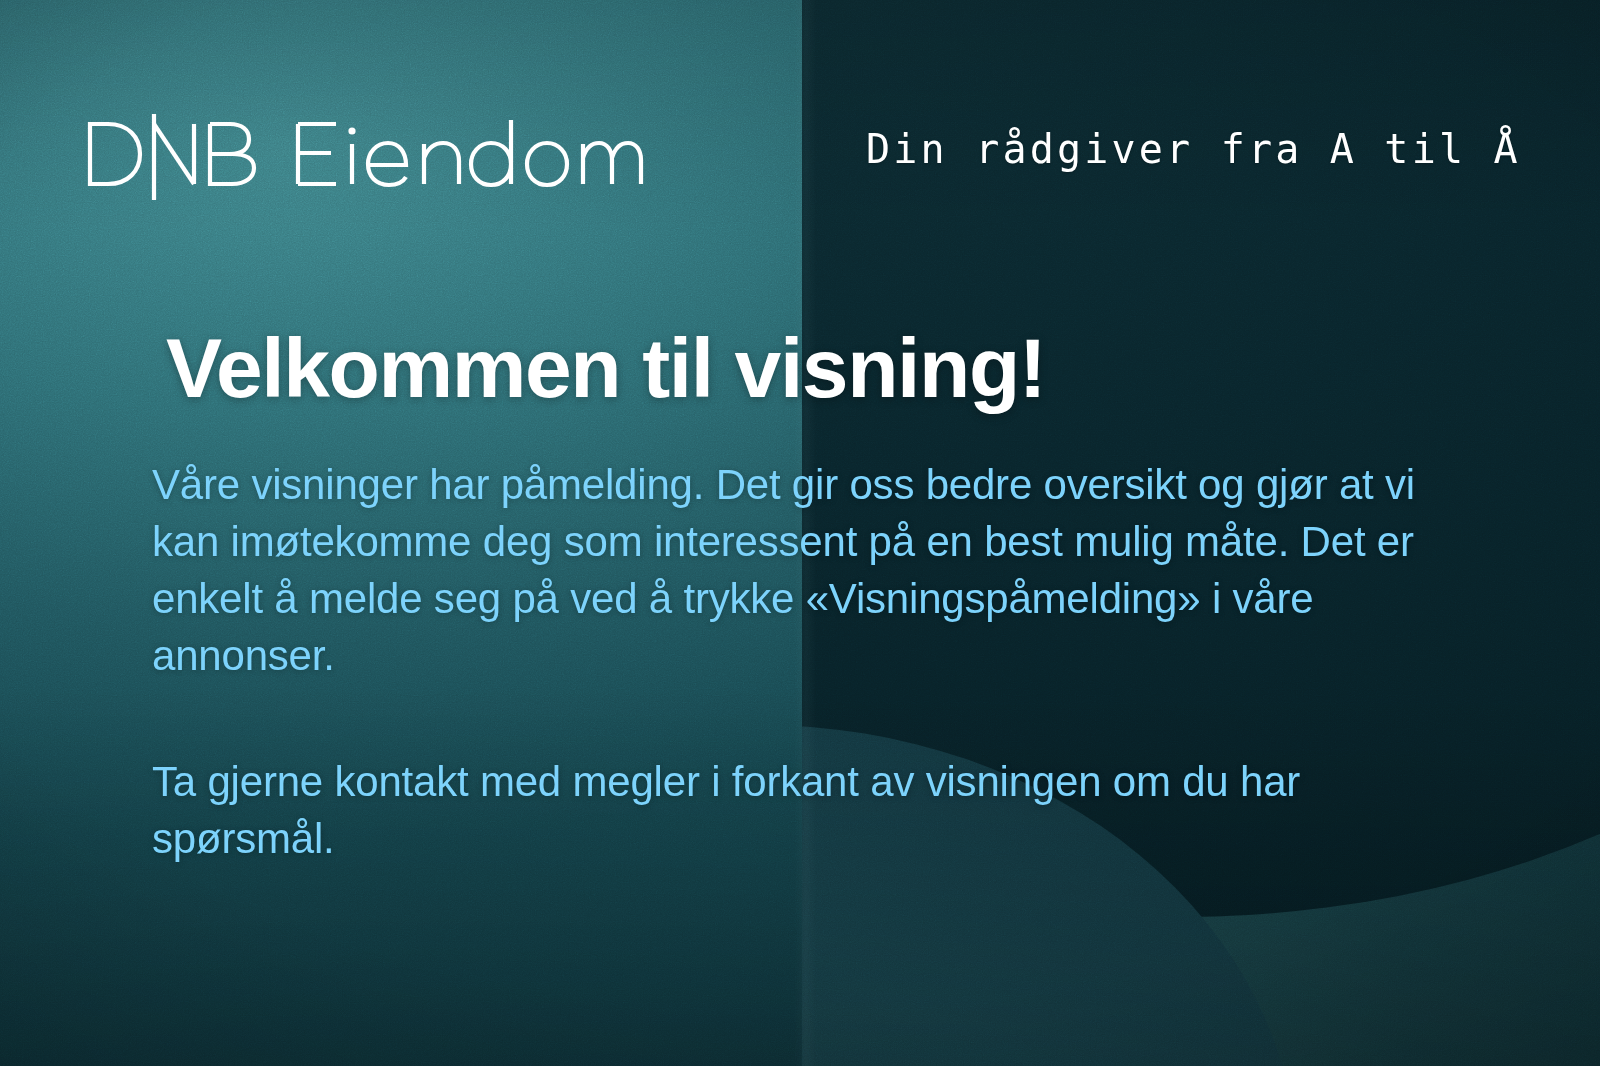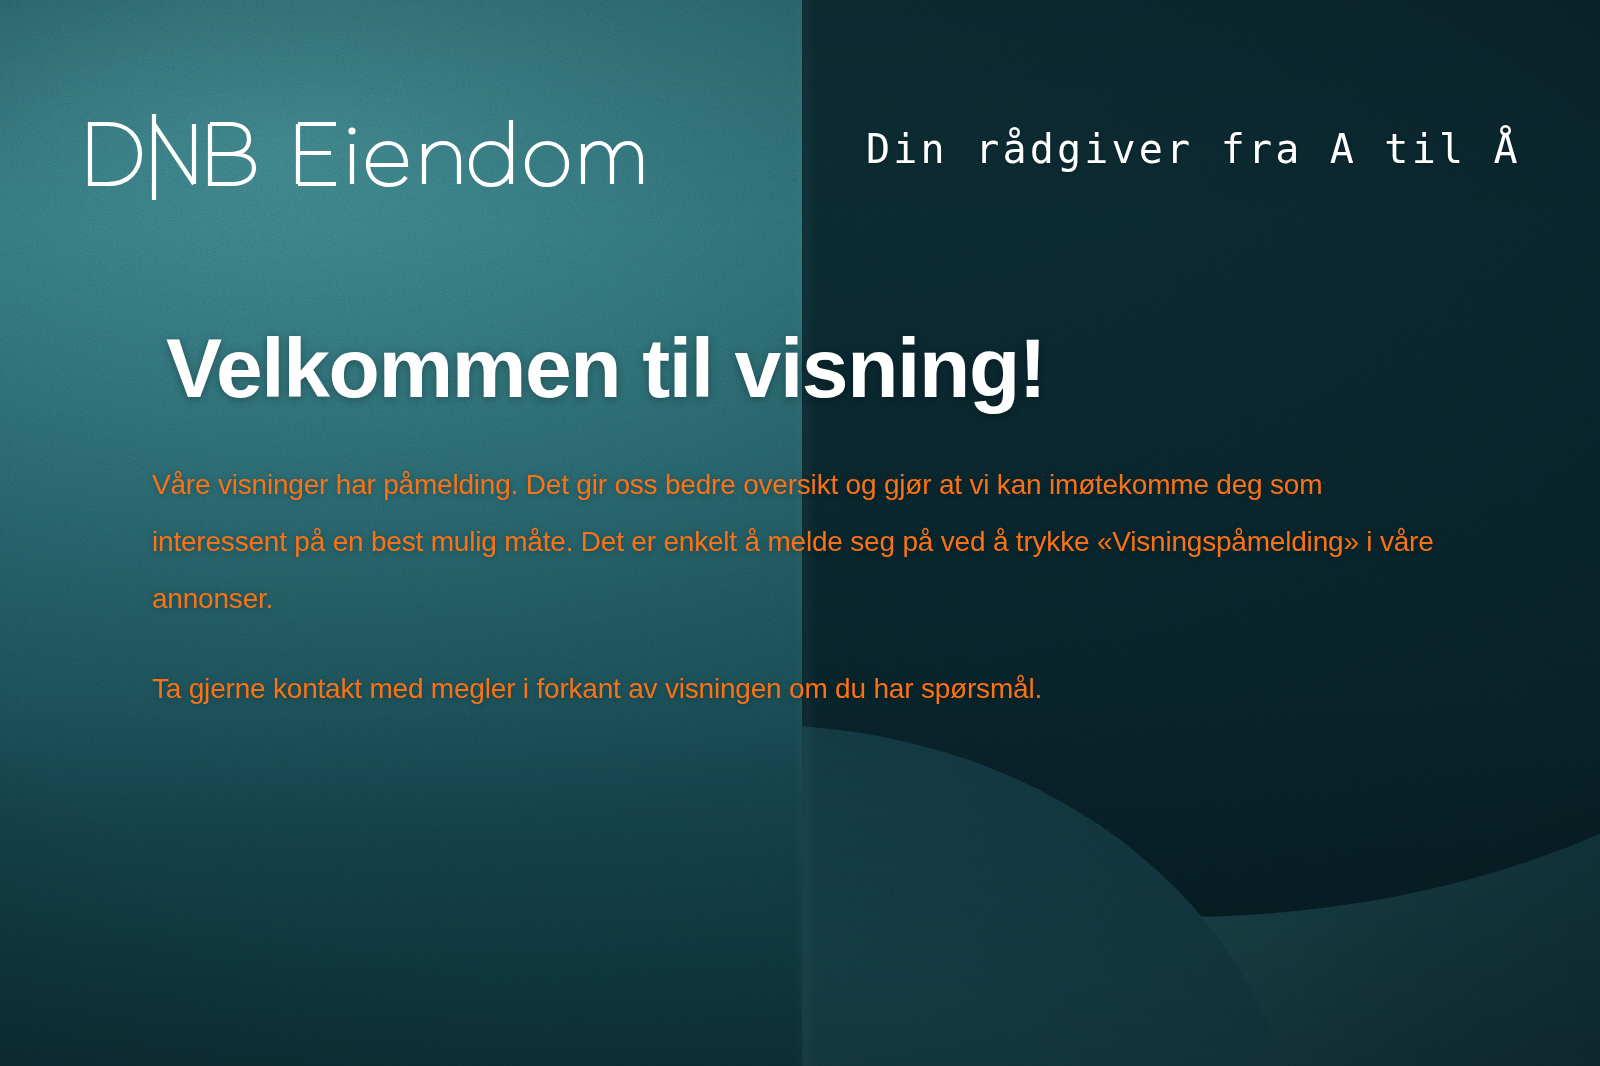--- a/index.html
+++ b/index.html
@@ -164,29 +164,29 @@
 
   .body-copy {
     position: absolute;
     left: 152px;
     top: 456px;
     width: 1300px;
   }
 
   .body-copy p {
     margin: 0;
-    font-size: 28px;
+    font-size: 42px;
     font-weight: 400;
     line-height: 57px;
     letter-spacing: -0.2px;
-    color: #f97316;
+    color: #7dd3fc;
     text-shadow: 0 1px 6px rgba(0,0,0,0.28);
   }
 
-  .body-copy p + p { margin-top: 33px; }
+  .body-copy p + p { margin-top: 69px; }
 </style>
 </head>
 <body>
 
 <div class="stage">
 
   <div class="bg bg-base"></div>
 
   <div class="right-pane">
     <div class="band-mid"></div>

